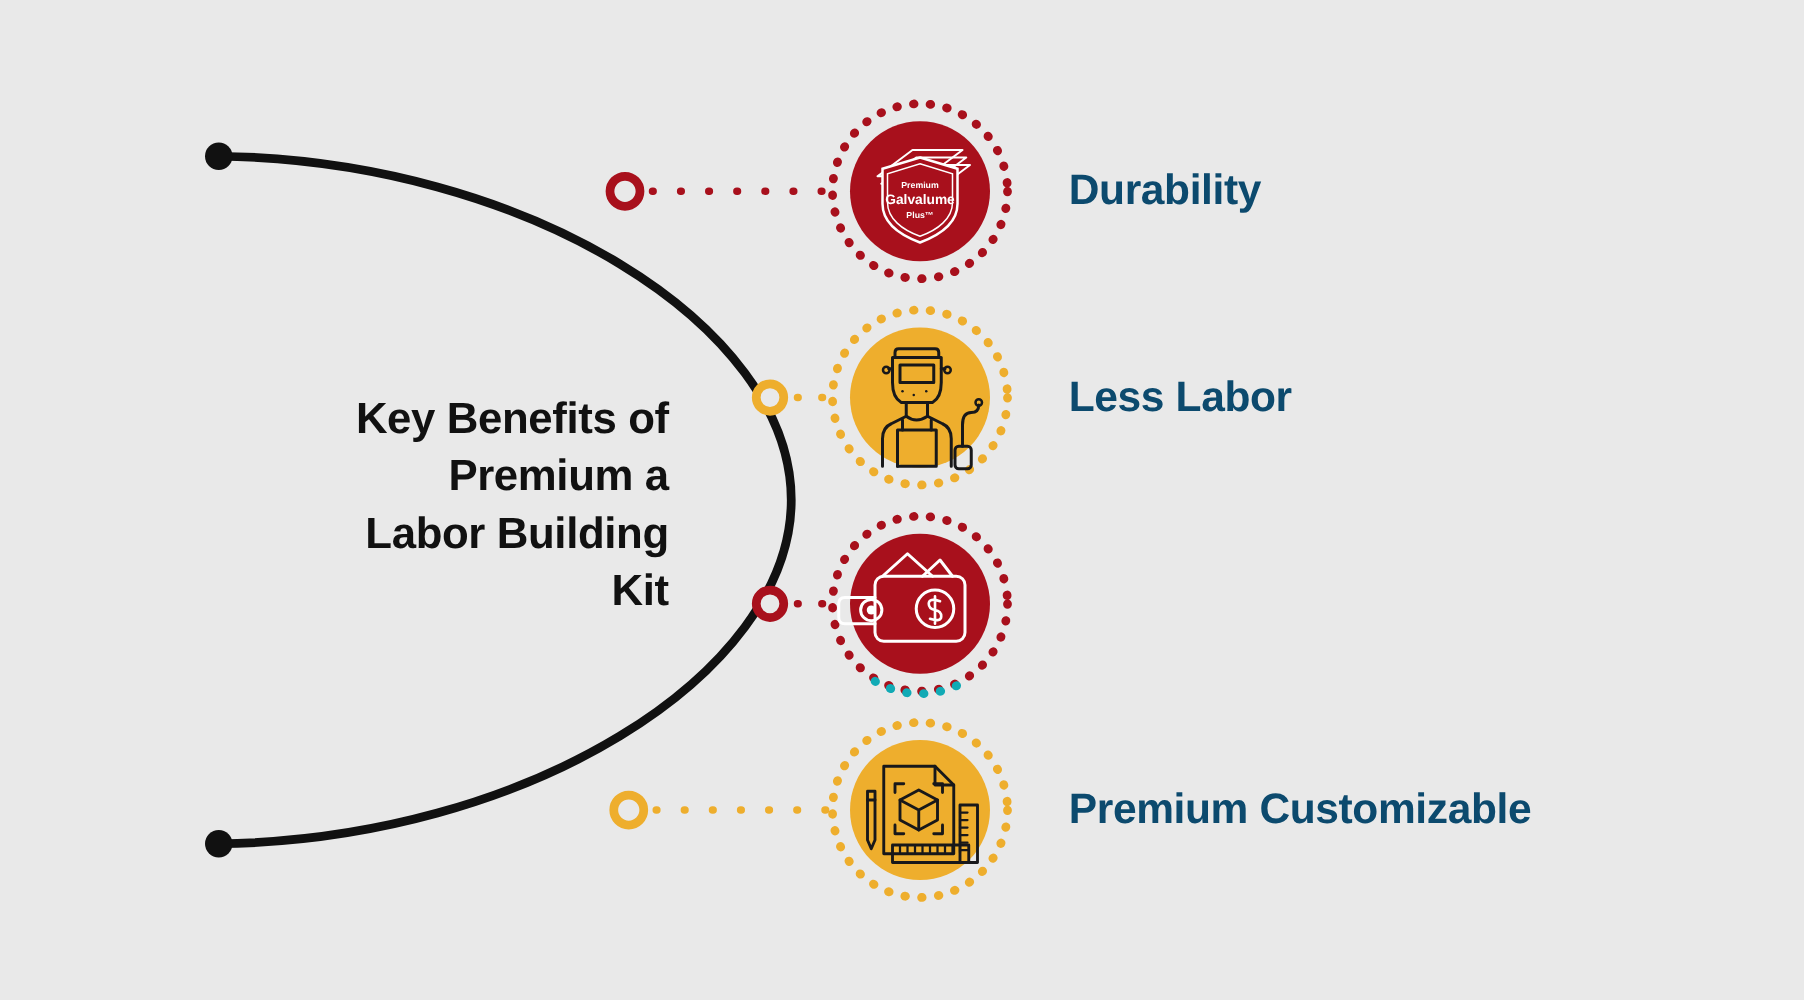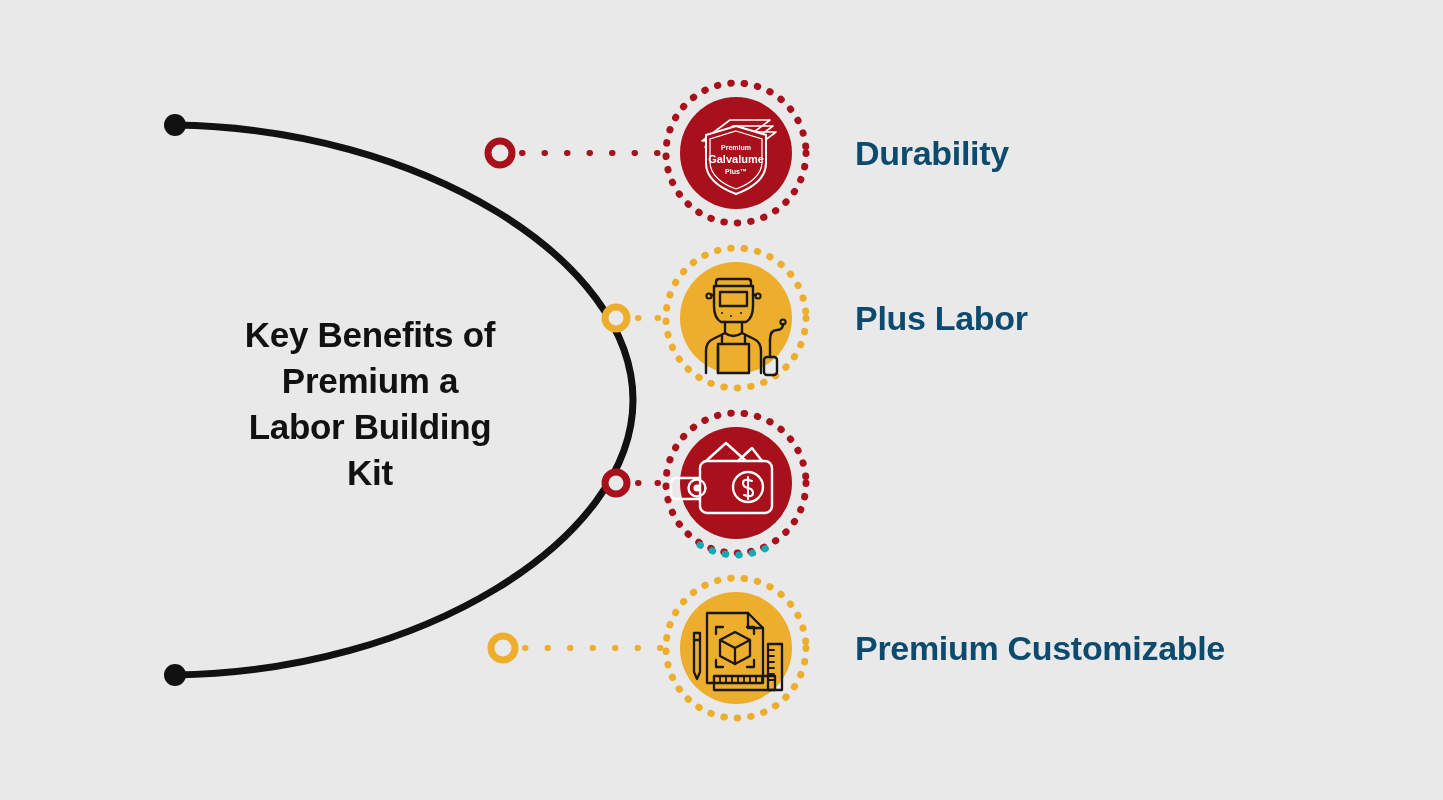--- a/index.html
+++ b/index.html
@@ -10,21 +10,21 @@
     overflow:hidden;
     position:relative;
   }
   #stage{position:absolute;inset:0;width:1443px;height:800px;}
   svg.layer{position:absolute;left:0;top:0;width:1443px;height:800px;}
 
   .center-title{
     position:absolute;
     left:205px; top:312px;
     width:330px;
-    text-align:center;
+    text-align:right;
     font-size:35px;
     font-weight:bold;
     line-height:46px;
     color:#111111;
     letter-spacing:-0.3px;
   }
   .center-title div{white-space:nowrap;}
 
   .benefit-label{
     position:absolute;
@@ -186,16 +186,16 @@
   </svg>
 
   <div class="center-title">
     <div>Key Benefits of</div>
     <div>Premium a</div>
     <div>Labor Building</div>
     <div>Kit</div>
   </div>
 
   <div class="benefit-label" style="top:153px">Durability</div>
-  <div class="benefit-label" style="top:318px">Plus Labor</div>
+  <div class="benefit-label" style="top:318px">Less Labor</div>
   <div class="benefit-label" style="top:648px">Premium Customizable</div>
 
 </div>
 
 </body></html>

